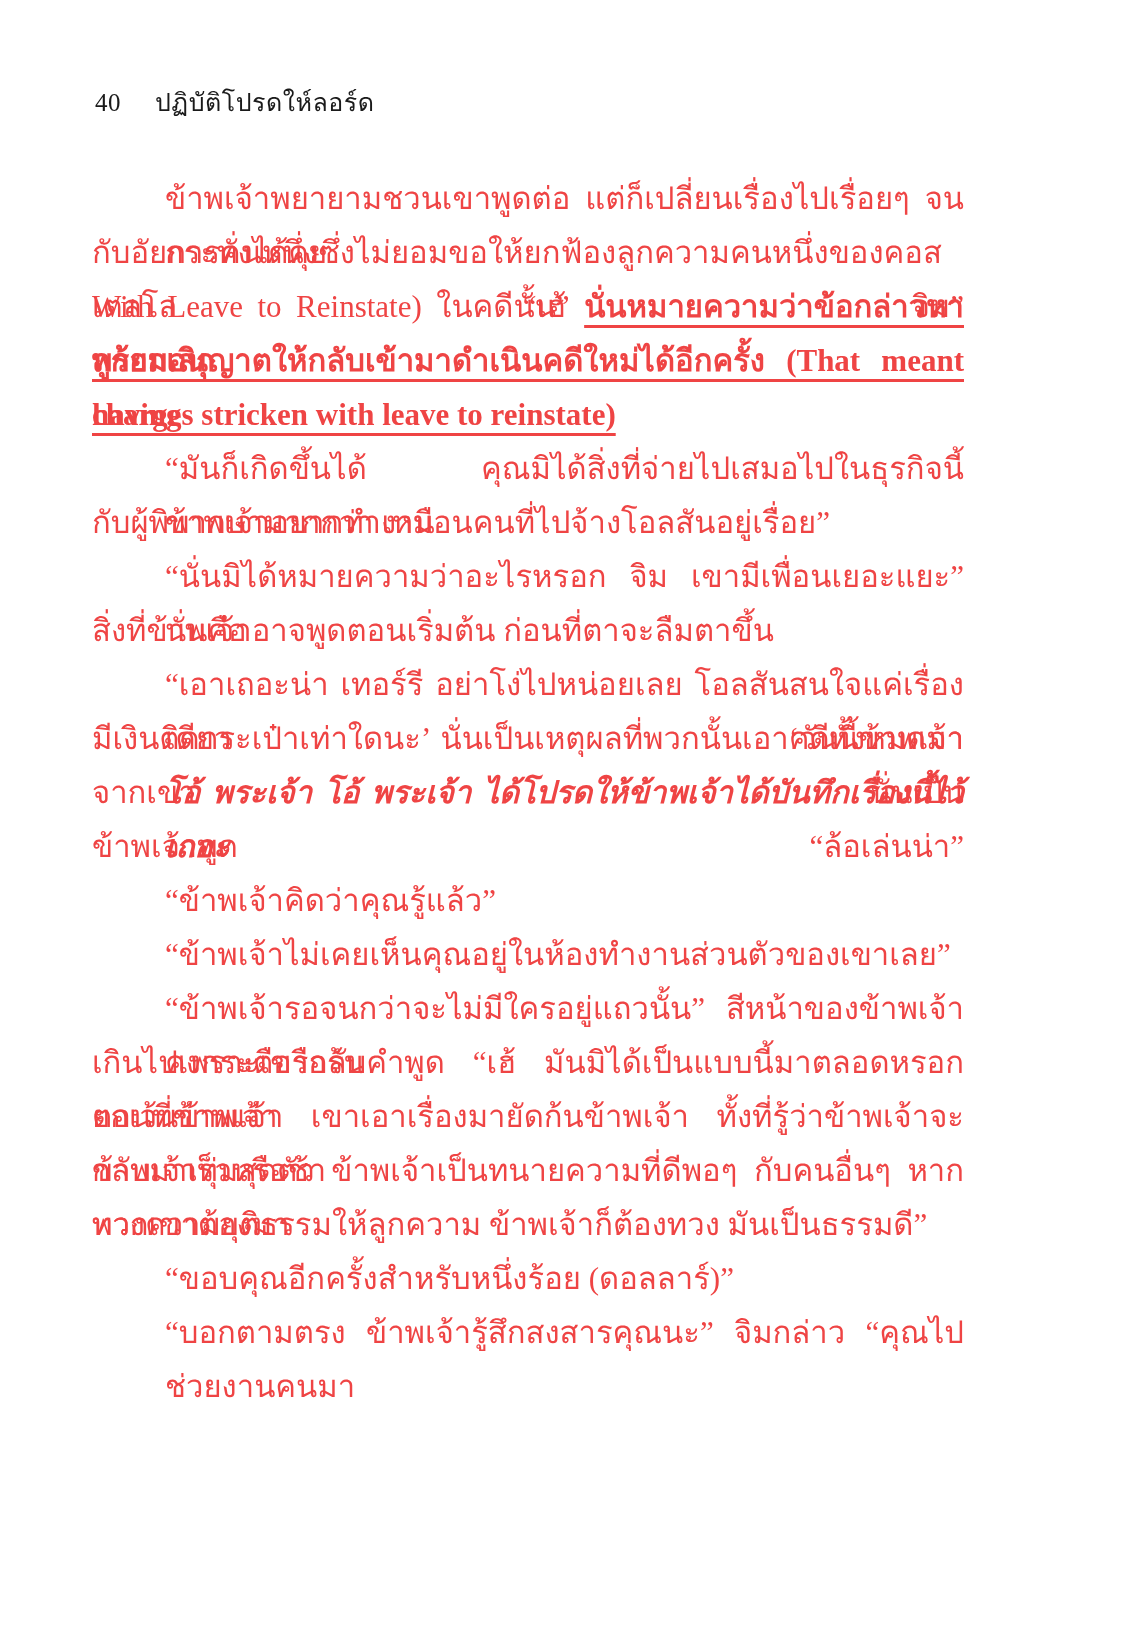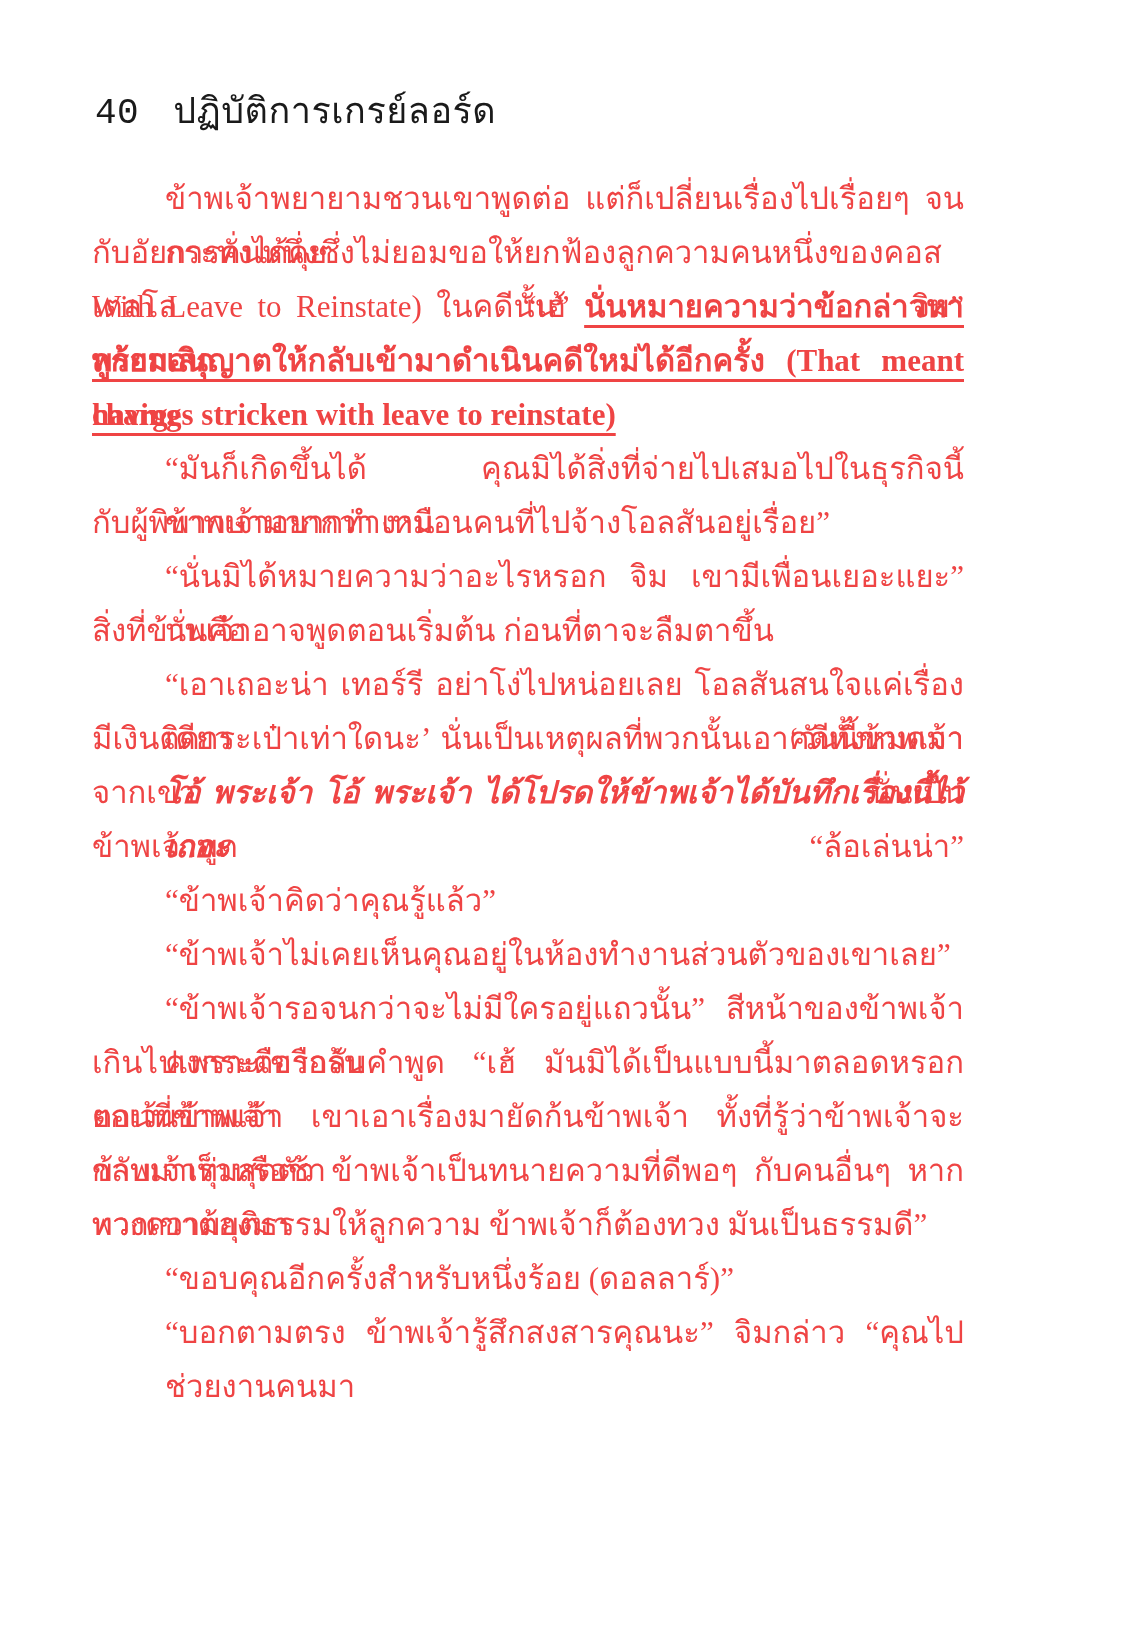--- a/index.html
+++ b/index.html
@@ -16,22 +16,22 @@
     font-family: "Liberation Serif", "DejaVu Serif", serif;
     overflow: hidden;
   }
   .page-header {
     position: absolute;
     top: 82px;
     left: 95px;
     display: flex;
     align-items: baseline;
     gap: 34px;
-    font-family: Liberation Mono, monospace;
-    font-size: 36px;
+    font-family: Liberation Serif, serif;
+    font-size: 25px;
     letter-spacing: 0.5px;
     color: #1a1a1a;
   }
   .body-text {
     position: absolute;
     top: 172px;
     left: 92px;
     width: 872px;
   }
   .line {
@@ -58,21 +58,21 @@
     text-underline-offset: 8px;
     text-decoration-skip-ink: none;
   }
 </style>
 </head>
 <body>
 
 <div class="page">
   <div class="page-header">
     <span>40</span>
-    <span>ปฏิบัติการเกรย์ลอร์ด</span>
+    <span>ปฏิบัติโปรดให์ลอร์ด</span>
   </div>
   <div class="body-text">
       <div class="line indent justify"><span class="s-n">ข้าพเจ้าพยายามชวนเขาพูดต่อ แต่ก็เปลี่ยนเรื่องไปเรื่อยๆ จนกระทั่งได้คุย</span></div>
       <div class="line justify"><span class="s-n">กับอัยการคนหนึ่งซึ่งไม่ยอมขอให้ยกฟ้องลูกความคนหนึ่งของคอสเตลโล “เฮ้ จิม”</span></div>
       <div class="line justify"><span class="s-n">With Leave to Reinstate) ในคดีนั้น” </span><span class="s-bu">นั่นหมายความว่าข้อกล่าวหาถูกยกเลิก</span></div>
       <div class="line justify"><span class="s-bu">พร้อมอนุญาตให้กลับเข้ามาดำเนินคดีใหม่ได้อีกครั้ง (That meant having</span></div>
       <div class="line"><span class="s-bu">charges stricken with leave to reinstate)</span></div>
       <div class="line indent justify"><span class="s-n">“มันก็เกิดขึ้นได้ คุณมิได้สิ่งที่จ่ายไปเสมอไปในธุรกิจนี้ ข้าพเจ้าอยากทำงาน</span></div>
       <div class="line"><span class="s-n">กับผู้พิพากษามากกว่า เหมือนคนที่ไปจ้างโอลสันอยู่เรื่อย”</span></div>
       <div class="line indent justify"><span class="s-n">“นั่นมิได้หมายความว่าอะไรหรอก จิม เขามีเพื่อนเยอะแยะ” นั่นคือ</span></div>

